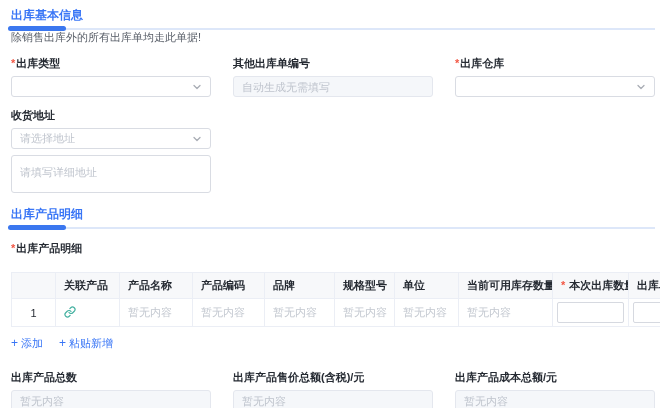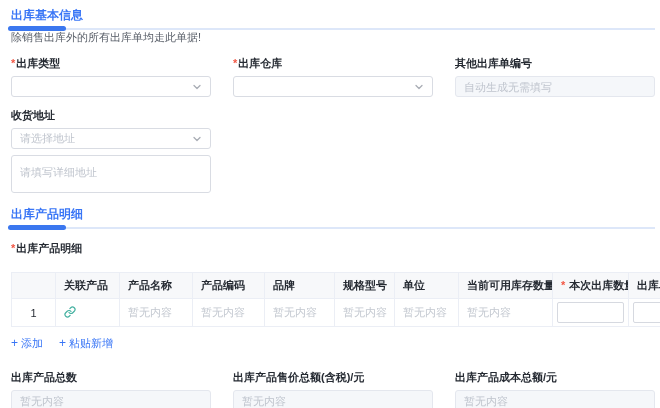--- a/index.html
+++ b/index.html
@@ -86,34 +86,34 @@
       <div class="control">
         <span class="placeholder-text"></span>
         <span class="chevron">
           <svg width="10" height="10" viewBox="0 0 10 10">
               <path d="M2 3.5 L5 6.5 L8 3.5" fill="none" stroke="#a9adb5" stroke-width="1.3" stroke-linecap="round" stroke-linejoin="round"></path>
             </svg>
         </span>
       </div>
     </div>
     <div>
+      <div class="field-label">其他出库单编号</div>
+      <div class="control disabled">
+        <input disabled="" placeholder="自动生成无需填写" style="">
+      </div>
+    </div>
+    <div>
       <div class="field-label"><span class="star">*</span><span>出库仓库</span></div>
       <div class="control">
         <span class="placeholder-text"></span>
         <span class="chevron">
           <svg width="10" height="10" viewBox="0 0 10 10">
               <path d="M2 3.5 L5 6.5 L8 3.5" fill="none" stroke="#a9adb5" stroke-width="1.3" stroke-linecap="round" stroke-linejoin="round"></path>
             </svg>
         </span>
-      </div>
-    </div>
-    <div>
-      <div class="field-label">其他出库单编号</div>
-      <div class="control disabled">
-        <input disabled="" placeholder="自动生成无需填写" style="">
       </div>
     </div>
   </div>
 
   <div class="address-block">
     <div class="field-label">收货地址</div>
     <div class="control w200">
       <span class="placeholder-text">请选择地址</span>
       <span class="chevron">
         <svg width="10" height="10" viewBox="0 0 10 10">

